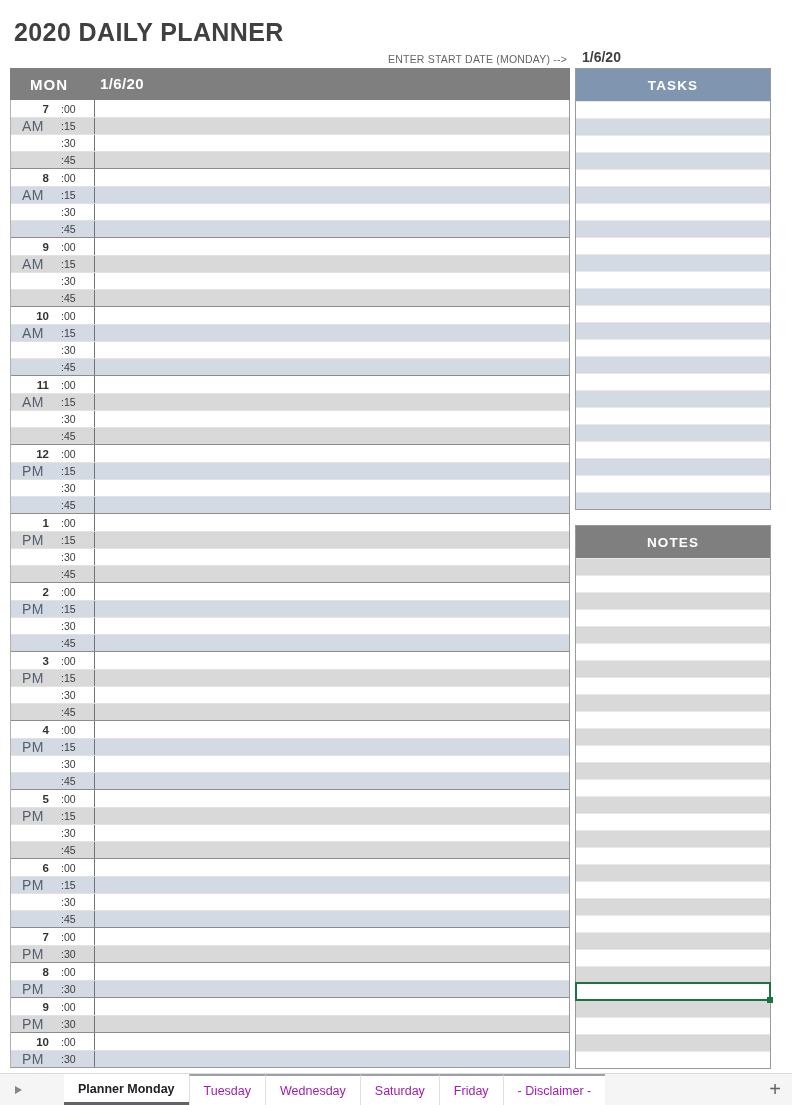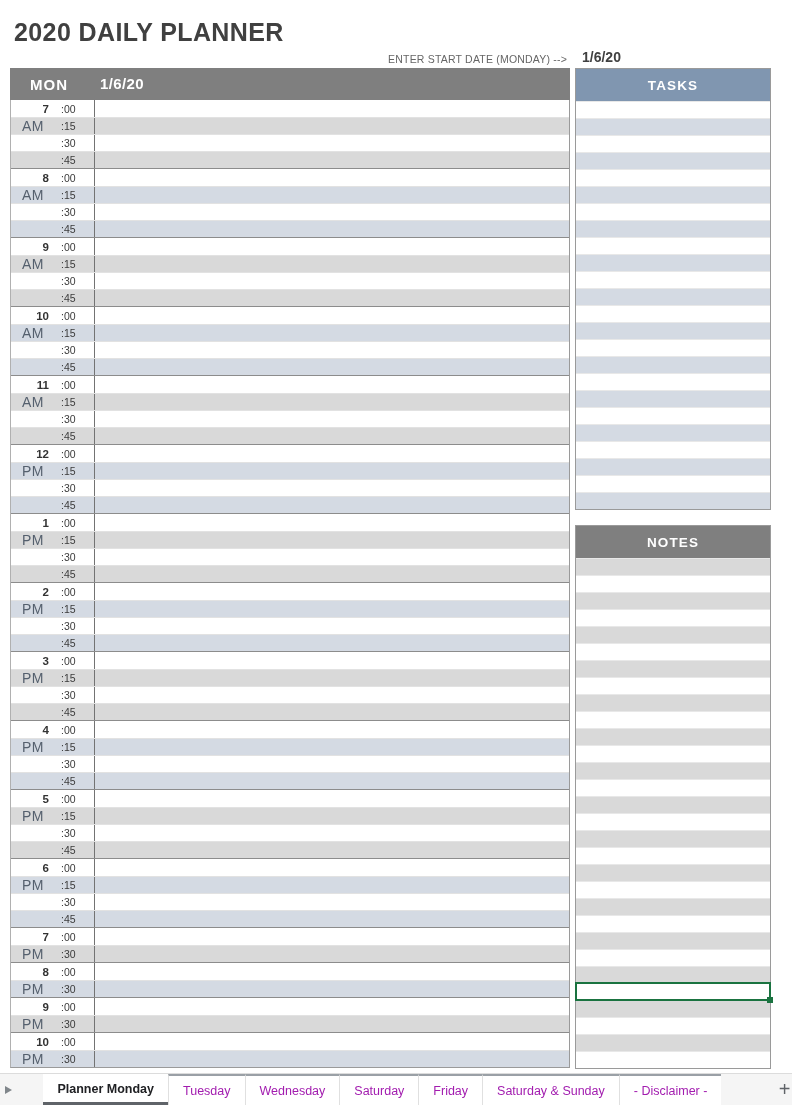--- a/index.html
+++ b/index.html
@@ -616,20 +616,19 @@
       <svg width="12" height="12" viewBox="0 0 12 12" aria-hidden="true">
         <polygon points="3,2 10,6 3,10" fill="#80868b"></polygon>
       </svg>
     </div>
     <div id="tabs-container" style="display: flex;">
         <div class="tab active">Planner Monday</div>
         <div class="tab">Tuesday</div>
         <div class="tab">Wednesday</div>
         <div class="tab">Saturday</div>
         <div class="tab">Friday</div>
-        <div class="tab">Saturday &amp; Sunday</div>
         <div class="tab">- Disclaimer -</div>
       </div>
     <div id="tab-spacer"></div>
     <div id="add-sheet-button">+</div>
   </div>
 
 </div>
 
 </body></html>

